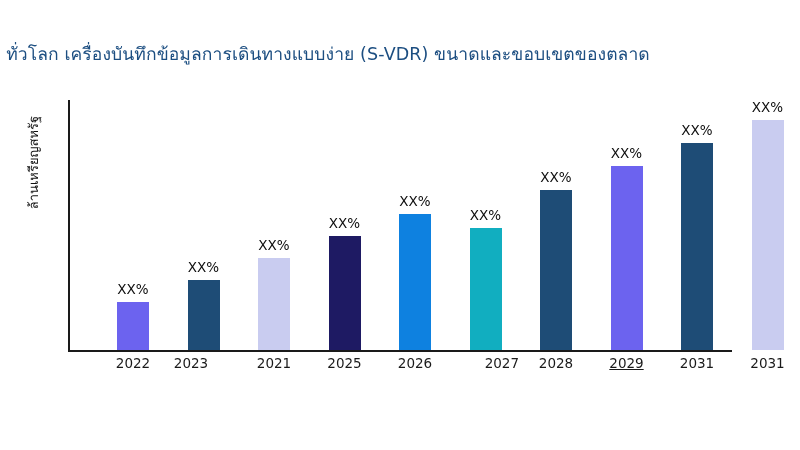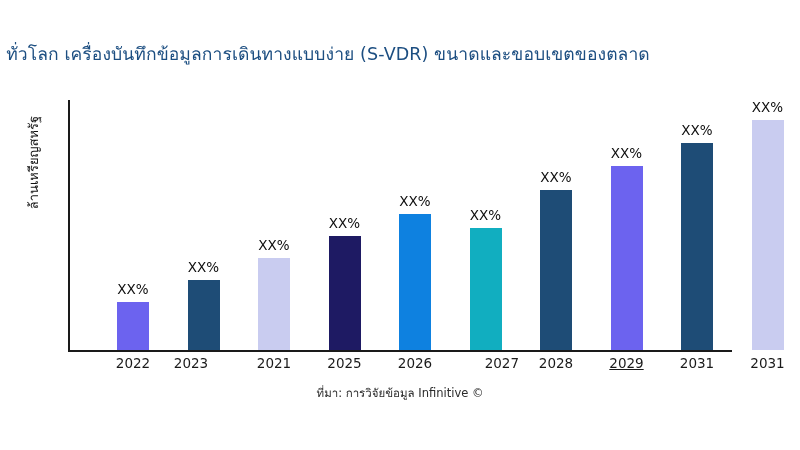--- a/index.html
+++ b/index.html
@@ -207,14 +207,13 @@
       <div class="cat" style="left: 243.5px;">2025</div>
       <div class="cat" style="left: 314px;">2026</div>
       <div class="cat" style="left: 385px; text-align: right;">2027</div>
       <div class="cat" style="left: 455px;">2028</div>
       <div class="cat" style="left: 525.5px; text-decoration: underline;">2029</div>
       <div class="cat" style="left: 596px;">2031</div>
       <div class="cat" style="left: 666.5px;">2031</div>
     </div>
 
 
-  <div class="source">ที่มา: การวิจัยข้อมูล Infinitive ©</div>
 </div>
 
 </body></html>

